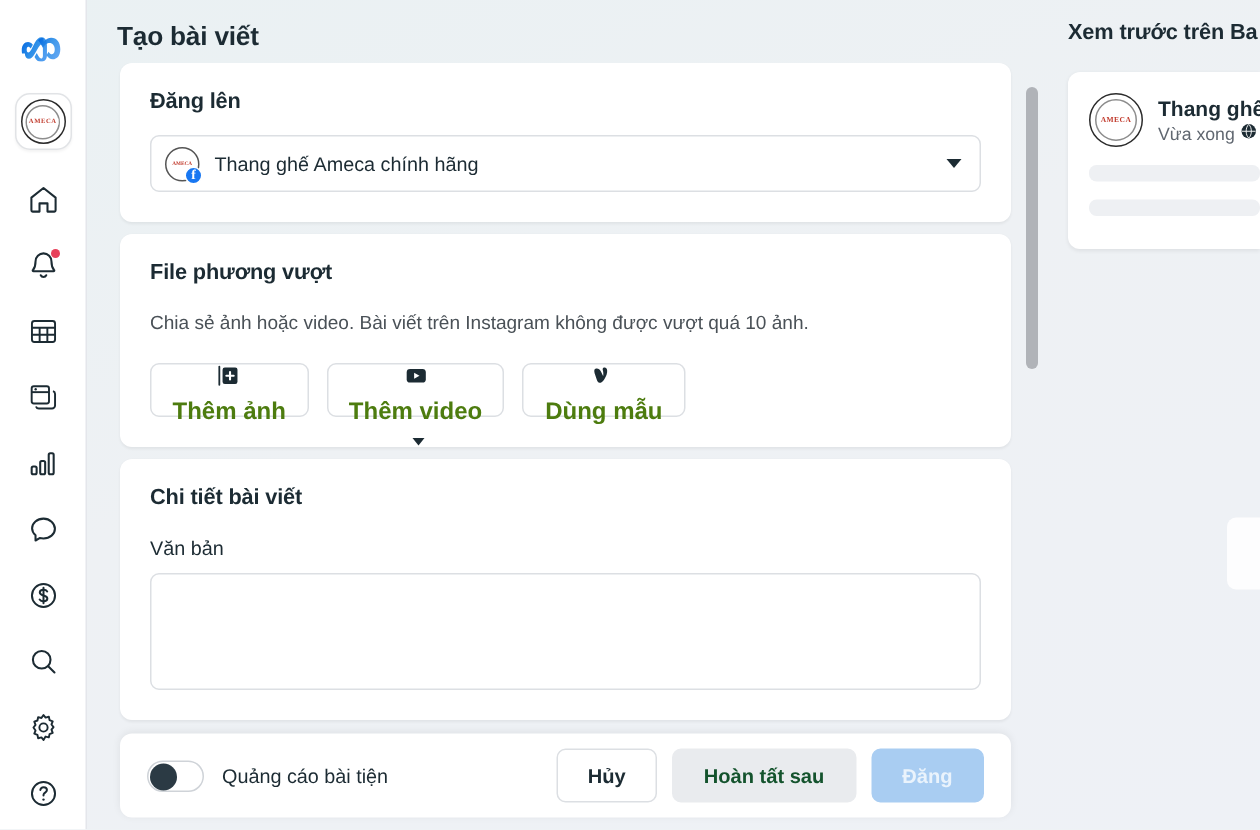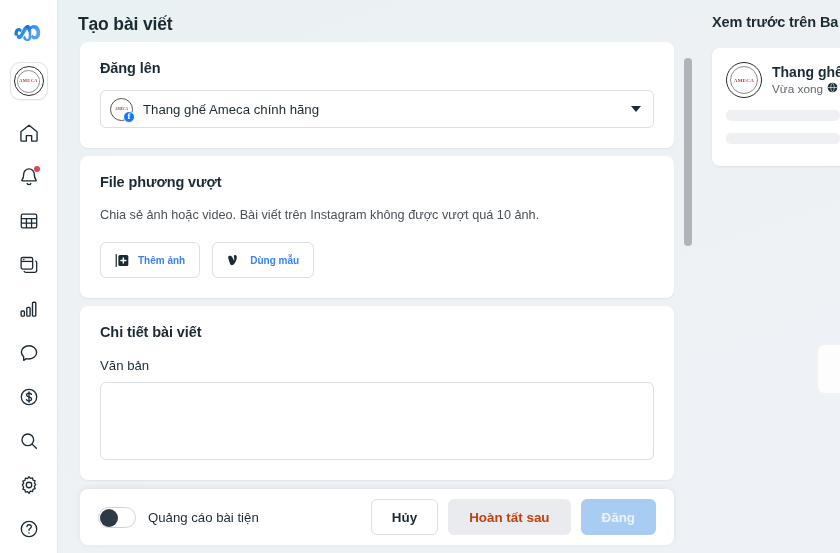--- a/index.html
+++ b/index.html
@@ -205,25 +205,26 @@
   }
   .mbtn {
     height: 36px;
     border: 1px solid #dcdfe3;
     border-radius: 6px;
     background: #fff;
     display: flex;
     align-items: center;
     gap: 8px;
     padding: 0 14px;
-    font-size: 10px;
+    font-size: 16px;
     font-weight: 600;
-    color: #3b82f6;
+    color: #4d7c0f;
     cursor: pointer;
     white-space: nowrap;
+    flex-direction: column;
   }
   .mbtn .glyph { display: flex; align-items: center; }
   .mbtn .mini-caret {
     width: 0; height: 0;
     border-left: 4.5px solid transparent;
     border-right: 4.5px solid transparent;
     border-top: 5.5px solid #1c2b33;
     margin-left: 4px;
   }
 
@@ -312,21 +313,21 @@
     white-space: nowrap;
   }
   .fbtn.secondary {
     background: #fff;
     border: 1px solid #dcdfe3;
     color: #1c2b33;
   }
   .fbtn.muted {
     background: #e9ebee;
     border: 1px solid #e9ebee;
-    color: #c2410c;
+    color: #14532d;
     cursor: default;
     margin-left: 10px;
   }
   .fbtn.primary {
     background: #a9cdf2;
     border: 1px solid #a9cdf2;
     color: #eaf3fc;
     cursor: default;
     margin-left: 10px;
   }
@@ -571,20 +572,30 @@
               <span class="glyph">
                 <svg width="15" height="15" viewBox="0 0 16 16">
                   <path d="M1.3 1.6v12.8" stroke="#1c2b33" stroke-width="1.3" stroke-linecap="round" fill="none"></path>
                   <rect x="3.6" y="2.2" width="10.6" height="11.6" rx="1.6" fill="#1c2b33"></rect>
                   <path d="M8.9 5.4v5.2M6.3 8h5.2" stroke="#fff" stroke-width="1.5" stroke-linecap="round"></path>
                 </svg>
               </span>
               <span>Thêm ảnh</span>
             </button>
 
+            <button class="mbtn">
+              <span class="glyph">
+                <svg width="15" height="15" viewBox="0 0 16 16">
+                  <rect x="1.2" y="3.2" width="13.6" height="9.6" rx="2.4" fill="#1c2b33"></rect>
+                  <path d="M6.5 5.9v4.2L10.3 8z" fill="#fff"></path>
+                </svg>
+              </span>
+              <span>Thêm video</span>
+              <span class="mini-caret"></span>
+            </button>
 
             <button class="mbtn">
               <span class="glyph">
                 <svg width="15" height="15" viewBox="0 0 16 16">
                   <path d="M2.1 3.1c1.5-.5 3 .1 3.9 1.9l1.6 3.3c.2-1.5.1-3-.2-4-.4-1.2-.1-2 .9-2.2 1.1-.2 1.9.5 2.1 1.8.3 2-.6 4.6-2.1 6.7-1.1 1.6-2.3 2.5-3.3 2.4-1-.1-1.6-1-2-2.4L1.5 6.2C1.1 4.6 1.2 3.4 2.1 3.1z" fill="#1c2b33"></path>
                 </svg>
               </span>
               <span>Dùng mẫu</span>
             </button>
 

